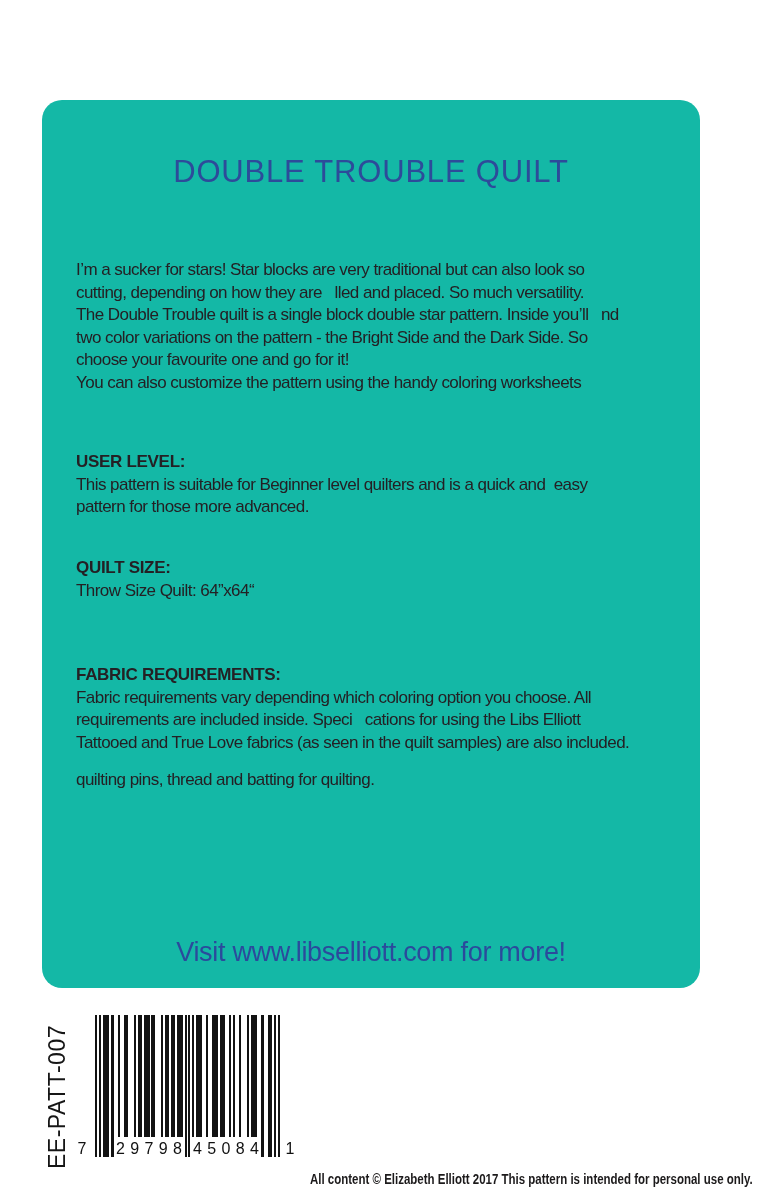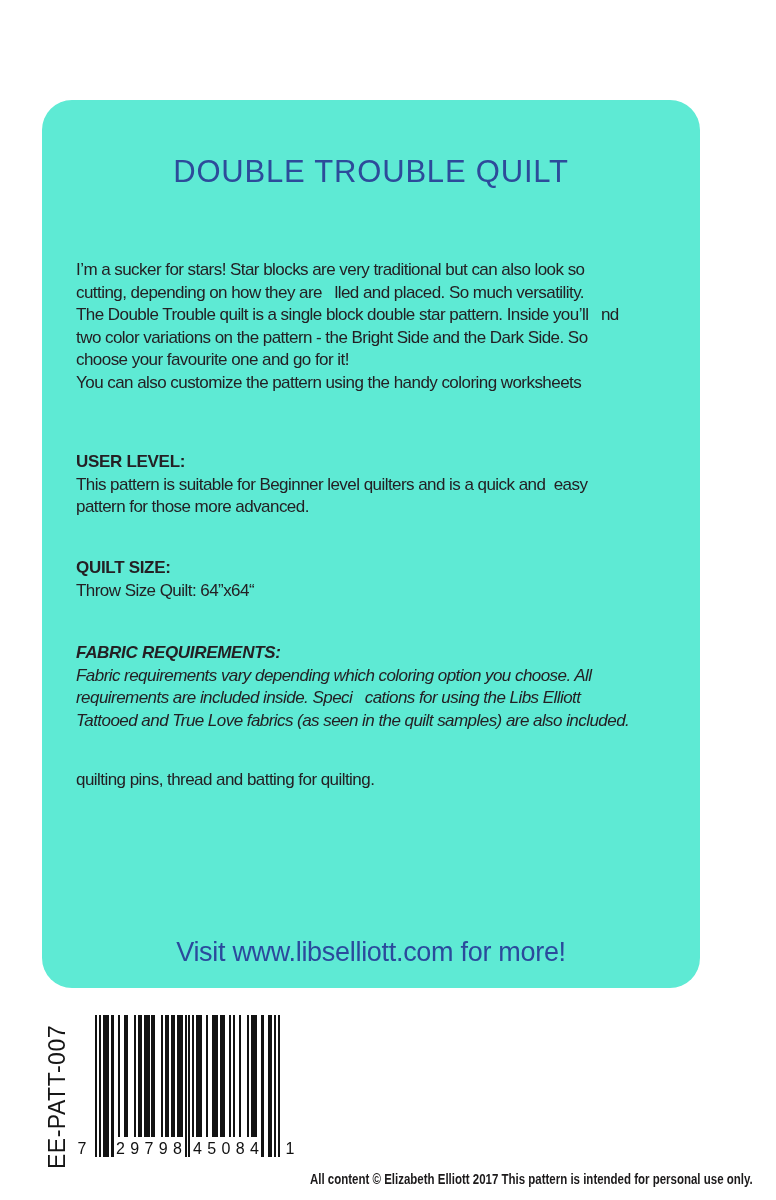--- a/index.html
+++ b/index.html
@@ -10,22 +10,22 @@
     overflow: hidden;
     position: relative;
   }
   .page { position: absolute; inset: 0; }
 
   
   .card {
     position: absolute;
     left: 42px; top: 100px;
     width: 658px; height: 888px;
-    background: #5eead4;
-    border-radius: 30px;
+    background: #14b8a6;
+    border-radius: 20px;
   }
   .card-title {
     position: absolute;
     left: 0; top: 52px; width: 658px;
     margin: 0;
     text-align: center;
     font-size: 31px;
     font-weight: 500;
     letter-spacing: 0.8px;
     color: #2d4b9a;
@@ -39,21 +39,21 @@
     line-height: 22.5px;
     height: 22.5px;
     color: #242024;
   }
   .heading { font-weight: bold; letter-spacing: -0.3px; }
   .bold { font-weight: bold; letter-spacing: -0.3px; }
 
   .intro        { top: 159px; }
   .sec-user     { top: 351px; }
   .sec-size     { top: 457px; }
-  .sec-fabric   { top: 542px; font-style: italic; }
+  .sec-fabric   { top: 564px; }
   .sec-tools    { top: 669px; }
 
   .footer-link {
     position: absolute;
     left: 0; top: 835px; width: 658px;
     text-align: center;
     font-size: 27px;
     letter-spacing: -0.3px;
     color: #2b4a9c;
     line-height: 34px;

